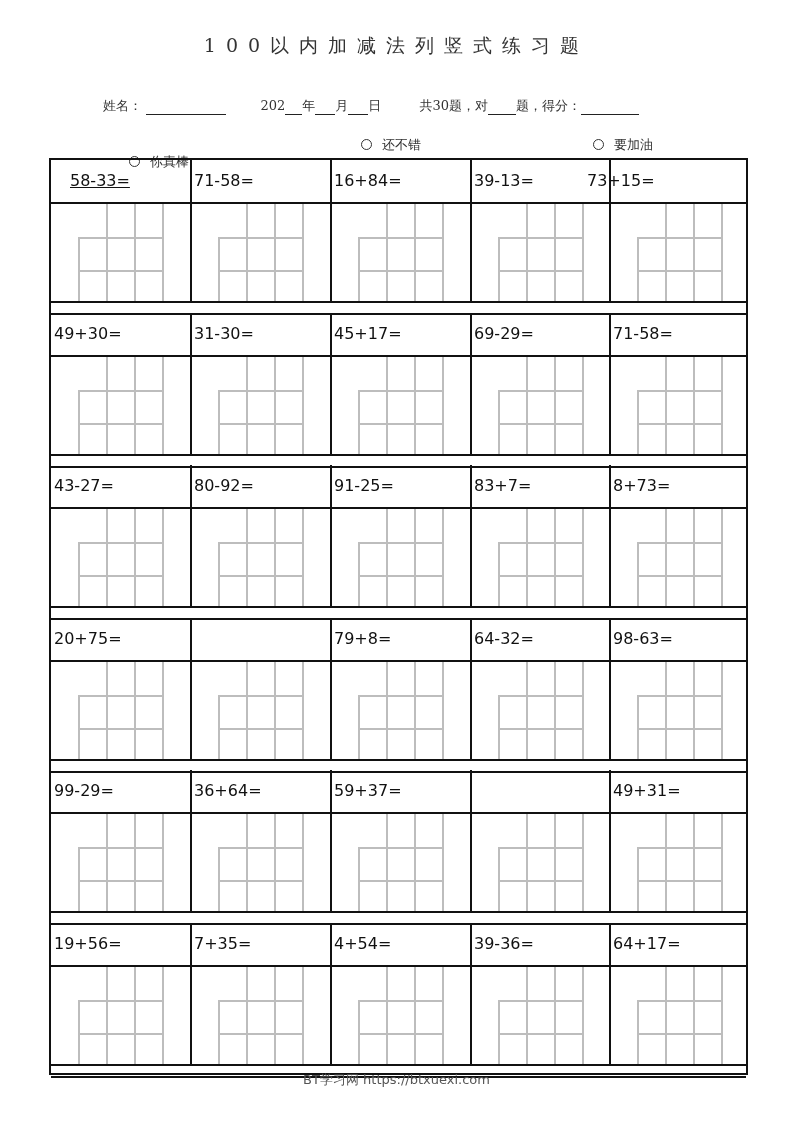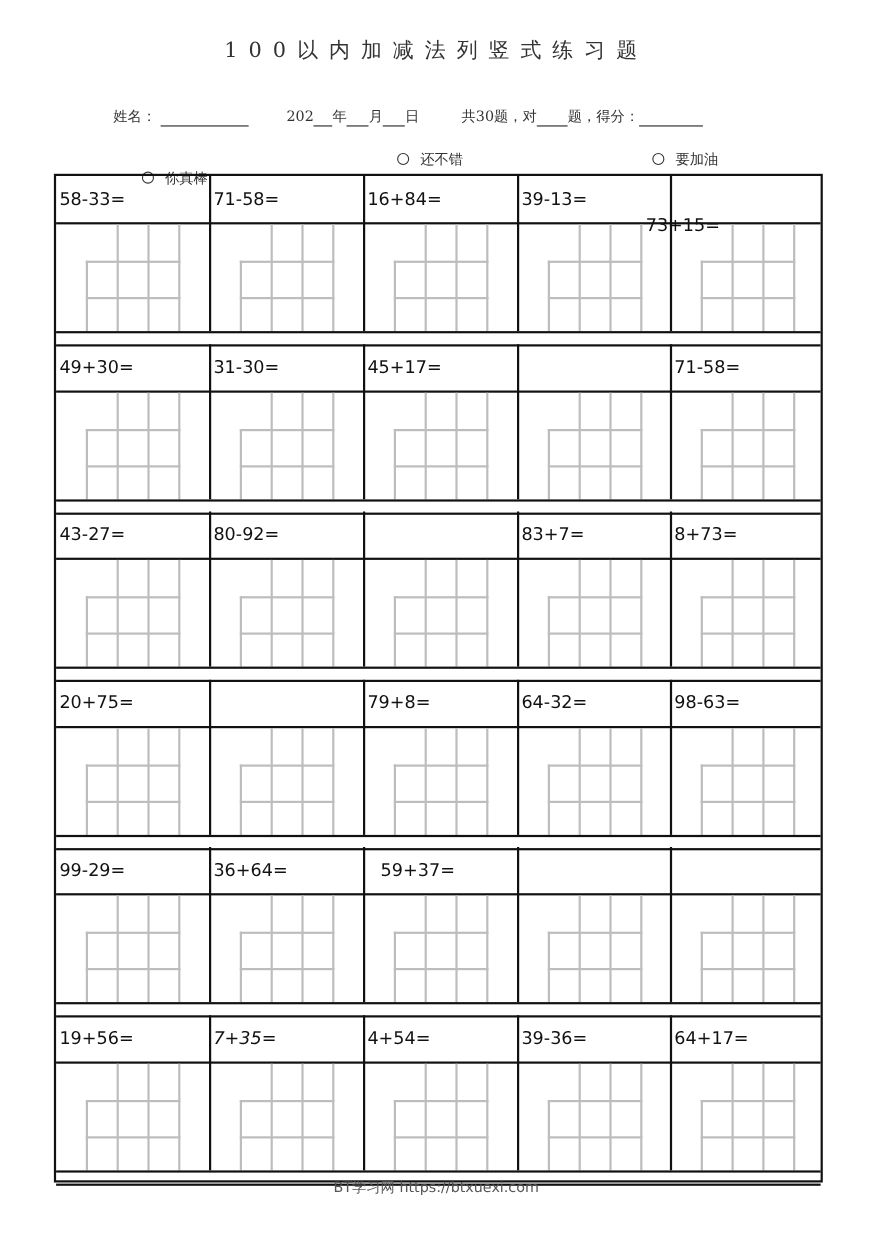--- a/index.html
+++ b/index.html
@@ -43,21 +43,21 @@
     <span class="circle"></span><span>还不错</span>
   </div>
   <div class="rating" style="left:593px;">
     <span class="circle"></span><span>要加油</span>
   </div>
 </div>
 
 <div class="sheet" id="sheet">
     <div class="block" style="top: 0px; height: 141px;">
       <div class="hdr"></div>
-      <div class="cellh" style="left: 0px; width: 156px;">58-33=</div>
+      <div class="cellh" style="left: 16px; width: 156px; text-decoration: underline;">58-33=</div>
       <div class="cellg" style="left: 0px; width: 140px;">
         <div class="gl" style="left: 27px; width: 2px; top: 33px; height: 64px;"></div>
         <div class="gl" style="left: 55px; width: 2px; top: 0px; height: 97px;"></div>
         <div class="gl" style="left: 83px; width: 2px; top: 0px; height: 97px;"></div>
         <div class="gl" style="left: 111px; width: 2px; top: 0px; height: 97px;"></div>
         <div class="gl" style="left: 27px; width: 86px; top: 33px; height: 2px;"></div>
         <div class="gl" style="left: 27px; width: 86px; top: 66px; height: 2px;"></div>
       </div>
       <div class="cellh" style="left: 140px; width: 140px;">71-58=</div>
       <div class="cellg" style="left: 140px; width: 140px;">
@@ -82,21 +82,21 @@
       <div class="cellh" style="left: 420px; width: 139px;">39-13=</div>
       <div class="cellg" style="left: 420px; width: 139px;">
         <div class="gl" style="left: 27px; width: 2px; top: 33px; height: 64px;"></div>
         <div class="gl" style="left: 55px; width: 2px; top: 0px; height: 97px;"></div>
         <div class="gl" style="left: 83px; width: 2px; top: 0px; height: 97px;"></div>
         <div class="gl" style="left: 111px; width: 2px; top: 0px; height: 97px;"></div>
         <div class="gl" style="left: 27px; width: 86px; top: 33px; height: 2px;"></div>
         <div class="gl" style="left: 27px; width: 86px; top: 66px; height: 2px;"></div>
       </div>
       <div class="vsep" style="left: 419px; height: 141px;"></div>
-      <div class="cellh" style="left: 533px; width: 160px; margin-top: 24px;">73+15=</div>
+      <div class="cellh" style="left: 533px; width: 160px;">73+15=</div>
       <div class="cellg" style="left: 559px; width: 136px;">
         <div class="gl" style="left: 27px; width: 2px; top: 33px; height: 64px;"></div>
         <div class="gl" style="left: 55px; width: 2px; top: 0px; height: 97px;"></div>
         <div class="gl" style="left: 83px; width: 2px; top: 0px; height: 97px;"></div>
         <div class="gl" style="left: 111px; width: 2px; top: 0px; height: 97px;"></div>
         <div class="gl" style="left: 27px; width: 86px; top: 33px; height: 2px;"></div>
         <div class="gl" style="left: 27px; width: 86px; top: 66px; height: 2px;"></div>
       </div>
       <div class="vsep" style="left: 558px; height: 141px;"></div>
     </div>
@@ -125,20 +125,21 @@
       <div class="cellh" style="left: 280px; width: 140px;">45+17=</div>
       <div class="cellg" style="left: 280px; width: 140px;">
         <div class="gl" style="left: 27px; width: 2px; top: 33px; height: 64px;"></div>
         <div class="gl" style="left: 55px; width: 2px; top: 0px; height: 97px;"></div>
         <div class="gl" style="left: 83px; width: 2px; top: 0px; height: 97px;"></div>
         <div class="gl" style="left: 111px; width: 2px; top: 0px; height: 97px;"></div>
         <div class="gl" style="left: 27px; width: 86px; top: 33px; height: 2px;"></div>
         <div class="gl" style="left: 27px; width: 86px; top: 66px; height: 2px;"></div>
       </div>
       <div class="vsep" style="left: 279px; height: 141px;"></div>
+      <div class="cellh" style="left: 420px; width: 139px;">69-29=</div>
       <div class="cellg" style="left: 420px; width: 139px;">
         <div class="gl" style="left: 27px; width: 2px; top: 33px; height: 64px;"></div>
         <div class="gl" style="left: 55px; width: 2px; top: 0px; height: 97px;"></div>
         <div class="gl" style="left: 83px; width: 2px; top: 0px; height: 97px;"></div>
         <div class="gl" style="left: 111px; width: 2px; top: 0px; height: 97px;"></div>
         <div class="gl" style="left: 27px; width: 86px; top: 33px; height: 2px;"></div>
         <div class="gl" style="left: 27px; width: 86px; top: 66px; height: 2px;"></div>
       </div>
       <div class="vsep" style="left: 419px; height: 141px;"></div>
       <div class="cellh" style="left: 559px; width: 136px;">71-58=</div>
@@ -167,20 +168,21 @@
       <div class="cellh" style="left: 140px; width: 140px;">80-92=</div>
       <div class="cellg" style="left: 140px; width: 140px;">
         <div class="gl" style="left: 27px; width: 2px; top: 33px; height: 64px;"></div>
         <div class="gl" style="left: 55px; width: 2px; top: 0px; height: 97px;"></div>
         <div class="gl" style="left: 83px; width: 2px; top: 0px; height: 97px;"></div>
         <div class="gl" style="left: 111px; width: 2px; top: 0px; height: 97px;"></div>
         <div class="gl" style="left: 27px; width: 86px; top: 33px; height: 2px;"></div>
         <div class="gl" style="left: 27px; width: 86px; top: 66px; height: 2px;"></div>
       </div>
       <div class="vsep" style="left: 139px; height: 141px;"></div>
+      <div class="cellh" style="left: 280px; width: 140px;">91-25=</div>
       <div class="cellg" style="left: 280px; width: 140px;">
         <div class="gl" style="left: 27px; width: 2px; top: 33px; height: 64px;"></div>
         <div class="gl" style="left: 55px; width: 2px; top: 0px; height: 97px;"></div>
         <div class="gl" style="left: 83px; width: 2px; top: 0px; height: 97px;"></div>
         <div class="gl" style="left: 111px; width: 2px; top: 0px; height: 97px;"></div>
         <div class="gl" style="left: 27px; width: 86px; top: 33px; height: 2px;"></div>
         <div class="gl" style="left: 27px; width: 86px; top: 66px; height: 2px;"></div>
       </div>
       <div class="vsep" style="left: 279px; height: 141px;"></div>
       <div class="cellh" style="left: 420px; width: 139px;">83+7=</div>
@@ -271,39 +273,40 @@
       <div class="cellh" style="left: 140px; width: 140px;">36+64=</div>
       <div class="cellg" style="left: 140px; width: 140px;">
         <div class="gl" style="left: 27px; width: 2px; top: 33px; height: 64px;"></div>
         <div class="gl" style="left: 55px; width: 2px; top: 0px; height: 97px;"></div>
         <div class="gl" style="left: 83px; width: 2px; top: 0px; height: 97px;"></div>
         <div class="gl" style="left: 111px; width: 2px; top: 0px; height: 97px;"></div>
         <div class="gl" style="left: 27px; width: 86px; top: 33px; height: 2px;"></div>
         <div class="gl" style="left: 27px; width: 86px; top: 66px; height: 2px;"></div>
       </div>
       <div class="vsep" style="left: 139px; height: 141px;"></div>
-      <div class="cellh" style="left: 292px; width: 140px;">59+37=</div>
-      <div class="cellg" style="left: 280px; width: 140px;">
-        <div class="gl" style="left: 27px; width: 2px; top: 33px; height: 64px;"></div>
-        <div class="gl" style="left: 55px; width: 2px; top: 0px; height: 97px;"></div>
-        <div class="gl" style="left: 83px; width: 2px; top: 0px; height: 97px;"></div>
-        <div class="gl" style="left: 111px; width: 2px; top: 0px; height: 97px;"></div>
-        <div class="gl" style="left: 27px; width: 86px; top: 33px; height: 2px;"></div>
-        <div class="gl" style="left: 27px; width: 86px; top: 66px; height: 2px;"></div>
-      </div>
-      <div class="vsep" style="left: 279px; height: 141px;"></div>
-      <div class="cellg" style="left: 420px; width: 139px;">
-        <div class="gl" style="left: 27px; width: 2px; top: 33px; height: 64px;"></div>
-        <div class="gl" style="left: 55px; width: 2px; top: 0px; height: 97px;"></div>
-        <div class="gl" style="left: 83px; width: 2px; top: 0px; height: 97px;"></div>
-        <div class="gl" style="left: 111px; width: 2px; top: 0px; height: 97px;"></div>
-        <div class="gl" style="left: 27px; width: 86px; top: 33px; height: 2px;"></div>
-        <div class="gl" style="left: 27px; width: 86px; top: 66px; height: 2px;"></div>
-      </div>
-      <div class="vsep" style="left: 419px; height: 141px;"></div>
+      <div class="cellh" style="left: 280px; width: 140px;">59+37=</div>
+      <div class="cellg" style="left: 280px; width: 140px;">
+        <div class="gl" style="left: 27px; width: 2px; top: 33px; height: 64px;"></div>
+        <div class="gl" style="left: 55px; width: 2px; top: 0px; height: 97px;"></div>
+        <div class="gl" style="left: 83px; width: 2px; top: 0px; height: 97px;"></div>
+        <div class="gl" style="left: 111px; width: 2px; top: 0px; height: 97px;"></div>
+        <div class="gl" style="left: 27px; width: 86px; top: 33px; height: 2px;"></div>
+        <div class="gl" style="left: 27px; width: 86px; top: 66px; height: 2px;"></div>
+      </div>
+      <div class="vsep" style="left: 279px; height: 141px;"></div>
+      <div class="cellg" style="left: 420px; width: 139px;">
+        <div class="gl" style="left: 27px; width: 2px; top: 33px; height: 64px;"></div>
+        <div class="gl" style="left: 55px; width: 2px; top: 0px; height: 97px;"></div>
+        <div class="gl" style="left: 83px; width: 2px; top: 0px; height: 97px;"></div>
+        <div class="gl" style="left: 111px; width: 2px; top: 0px; height: 97px;"></div>
+        <div class="gl" style="left: 27px; width: 86px; top: 33px; height: 2px;"></div>
+        <div class="gl" style="left: 27px; width: 86px; top: 66px; height: 2px;"></div>
+      </div>
+      <div class="vsep" style="left: 419px; height: 141px;"></div>
+      <div class="cellh" style="left: 559px; width: 136px;">49+31=</div>
       <div class="cellg" style="left: 559px; width: 136px;">
         <div class="gl" style="left: 27px; width: 2px; top: 33px; height: 64px;"></div>
         <div class="gl" style="left: 55px; width: 2px; top: 0px; height: 97px;"></div>
         <div class="gl" style="left: 83px; width: 2px; top: 0px; height: 97px;"></div>
         <div class="gl" style="left: 111px; width: 2px; top: 0px; height: 97px;"></div>
         <div class="gl" style="left: 27px; width: 86px; top: 33px; height: 2px;"></div>
         <div class="gl" style="left: 27px; width: 86px; top: 66px; height: 2px;"></div>
       </div>
       <div class="vsep" style="left: 558px; height: 141px;"></div>
     </div>
@@ -312,21 +315,21 @@
       <div class="hdr"></div>
       <div class="cellh" style="left: 0px; width: 140px;">19+56=</div>
       <div class="cellg" style="left: 0px; width: 140px;">
         <div class="gl" style="left: 27px; width: 2px; top: 33px; height: 64px;"></div>
         <div class="gl" style="left: 55px; width: 2px; top: 0px; height: 97px;"></div>
         <div class="gl" style="left: 83px; width: 2px; top: 0px; height: 97px;"></div>
         <div class="gl" style="left: 111px; width: 2px; top: 0px; height: 97px;"></div>
         <div class="gl" style="left: 27px; width: 86px; top: 33px; height: 2px;"></div>
         <div class="gl" style="left: 27px; width: 86px; top: 66px; height: 2px;"></div>
       </div>
-      <div class="cellh" style="left: 140px; width: 140px; font-style: italic;">7+35=</div>
+      <div class="cellh" style="left: 140px; width: 140px;">7+35=</div>
       <div class="cellg" style="left: 140px; width: 140px;">
         <div class="gl" style="left: 27px; width: 2px; top: 33px; height: 64px;"></div>
         <div class="gl" style="left: 55px; width: 2px; top: 0px; height: 97px;"></div>
         <div class="gl" style="left: 83px; width: 2px; top: 0px; height: 97px;"></div>
         <div class="gl" style="left: 111px; width: 2px; top: 0px; height: 97px;"></div>
         <div class="gl" style="left: 27px; width: 86px; top: 33px; height: 2px;"></div>
         <div class="gl" style="left: 27px; width: 86px; top: 66px; height: 2px;"></div>
       </div>
       <div class="vsep" style="left: 139px; height: 141px;"></div>
       <div class="cellh" style="left: 280px; width: 140px;">4+54=</div>

